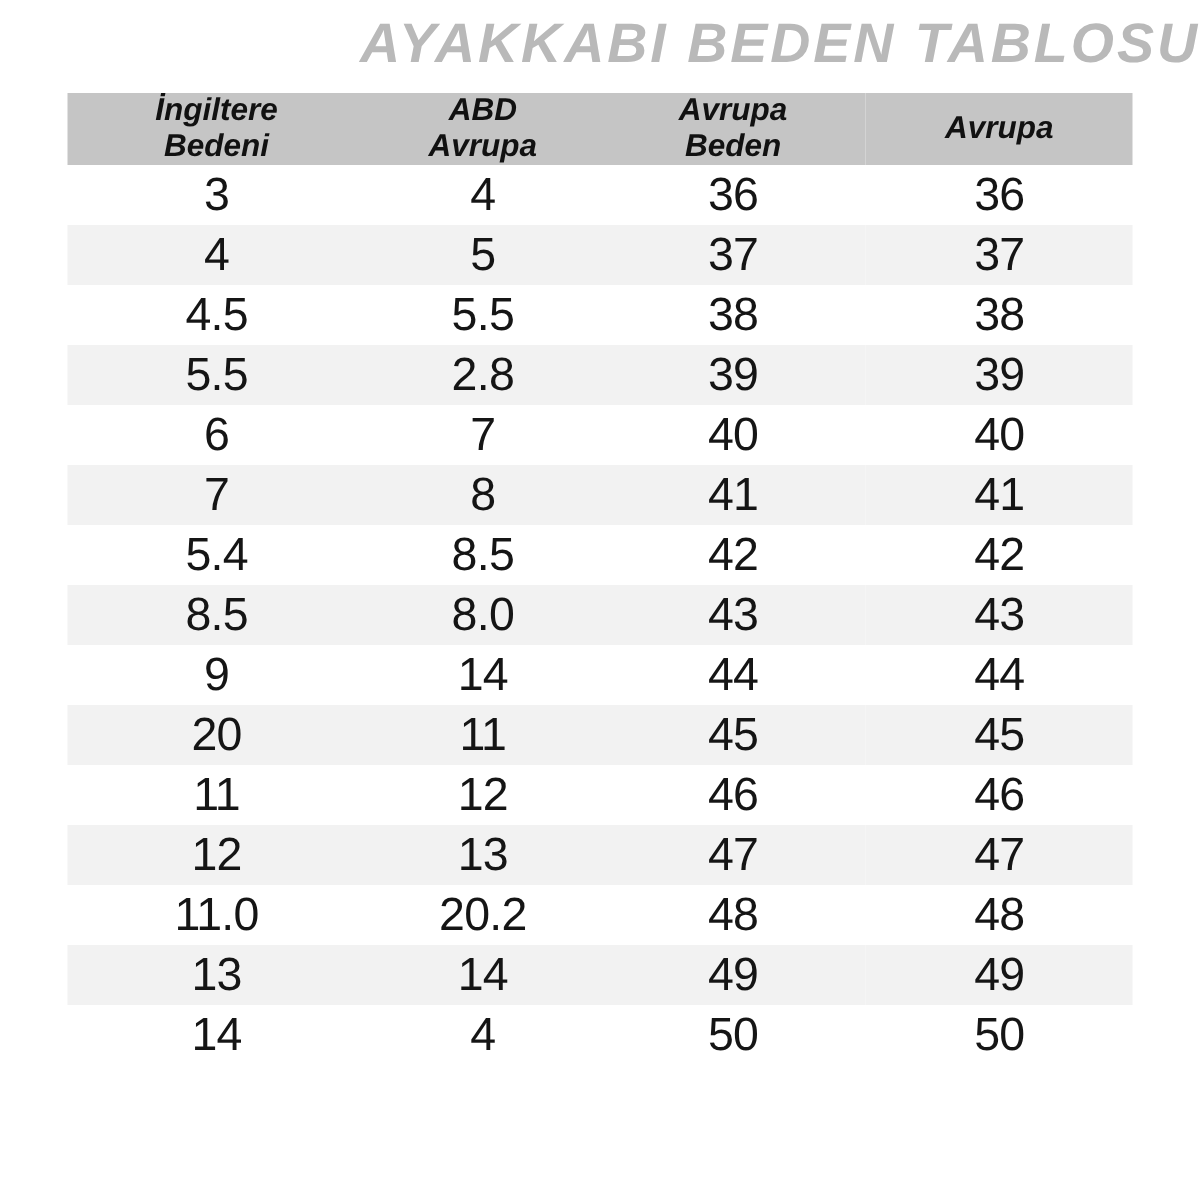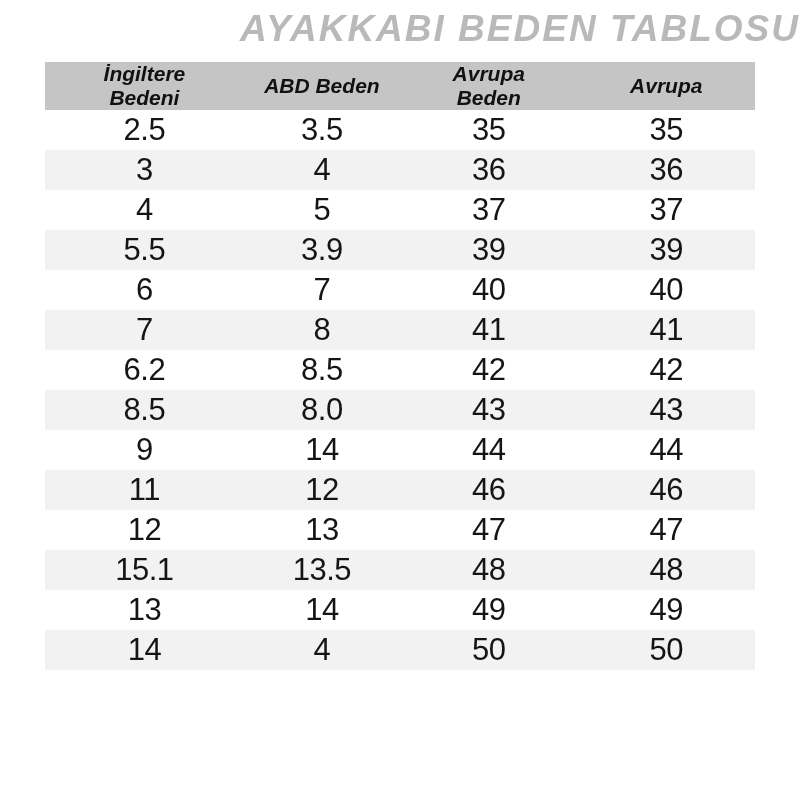--- a/index.html
+++ b/index.html
@@ -75,100 +75,106 @@
       <col style="width:22%">
       <col style="width:25%">
       <col style="width:25%">
     </colgroup>
     <thead>
       <tr>
         <th>
           <span class="hwrap">İngiltere Bedeni</span>
         </th>
         <th>
-          <span class="hwrap">ABD Beden</span>
+          <span class="hwrap">ABD Avrupa</span>
         </th>
         <th>
           <span class="hwrap">Avrupa Beden</span>
         </th>
         <th>
           <span class="hwrap">Avrupa</span>
         </th>
       </tr>
     </thead>
     <tbody id="size-table-body">
-        <tr>
-          <td>2.5</td>
-          <td>3.5</td>
-          <td>35</td>
-          <td>35</td>
-        </tr>
         <tr>
           <td>3</td>
           <td>4</td>
           <td>36</td>
           <td>36</td>
         </tr>
         <tr>
           <td>4</td>
           <td>5</td>
           <td>37</td>
           <td>37</td>
         </tr>
         <tr>
+          <td>4.5</td>
           <td>5.5</td>
-          <td>3.9</td>
+          <td>38</td>
+          <td>38</td>
+        </tr>
+        <tr>
+          <td>5.5</td>
+          <td>2.8</td>
           <td>39</td>
           <td>39</td>
         </tr>
         <tr>
           <td>6</td>
           <td>7</td>
           <td>40</td>
           <td>40</td>
         </tr>
         <tr>
           <td>7</td>
           <td>8</td>
           <td>41</td>
           <td>41</td>
         </tr>
         <tr>
-          <td>6.2</td>
+          <td>5.4</td>
           <td>8.5</td>
           <td>42</td>
           <td>42</td>
         </tr>
         <tr>
           <td>8.5</td>
           <td>8.0</td>
           <td>43</td>
           <td>43</td>
         </tr>
         <tr>
           <td>9</td>
           <td>14</td>
           <td>44</td>
           <td>44</td>
         </tr>
         <tr>
+          <td>20</td>
+          <td>11</td>
+          <td>45</td>
+          <td>45</td>
+        </tr>
+        <tr>
           <td>11</td>
           <td>12</td>
           <td>46</td>
           <td>46</td>
         </tr>
         <tr>
           <td>12</td>
           <td>13</td>
           <td>47</td>
           <td>47</td>
         </tr>
         <tr>
-          <td>15.1</td>
-          <td>13.5</td>
+          <td>11.0</td>
+          <td>20.2</td>
           <td>48</td>
           <td>48</td>
         </tr>
         <tr>
           <td>13</td>
           <td>14</td>
           <td>49</td>
           <td>49</td>
         </tr>
         <tr>

